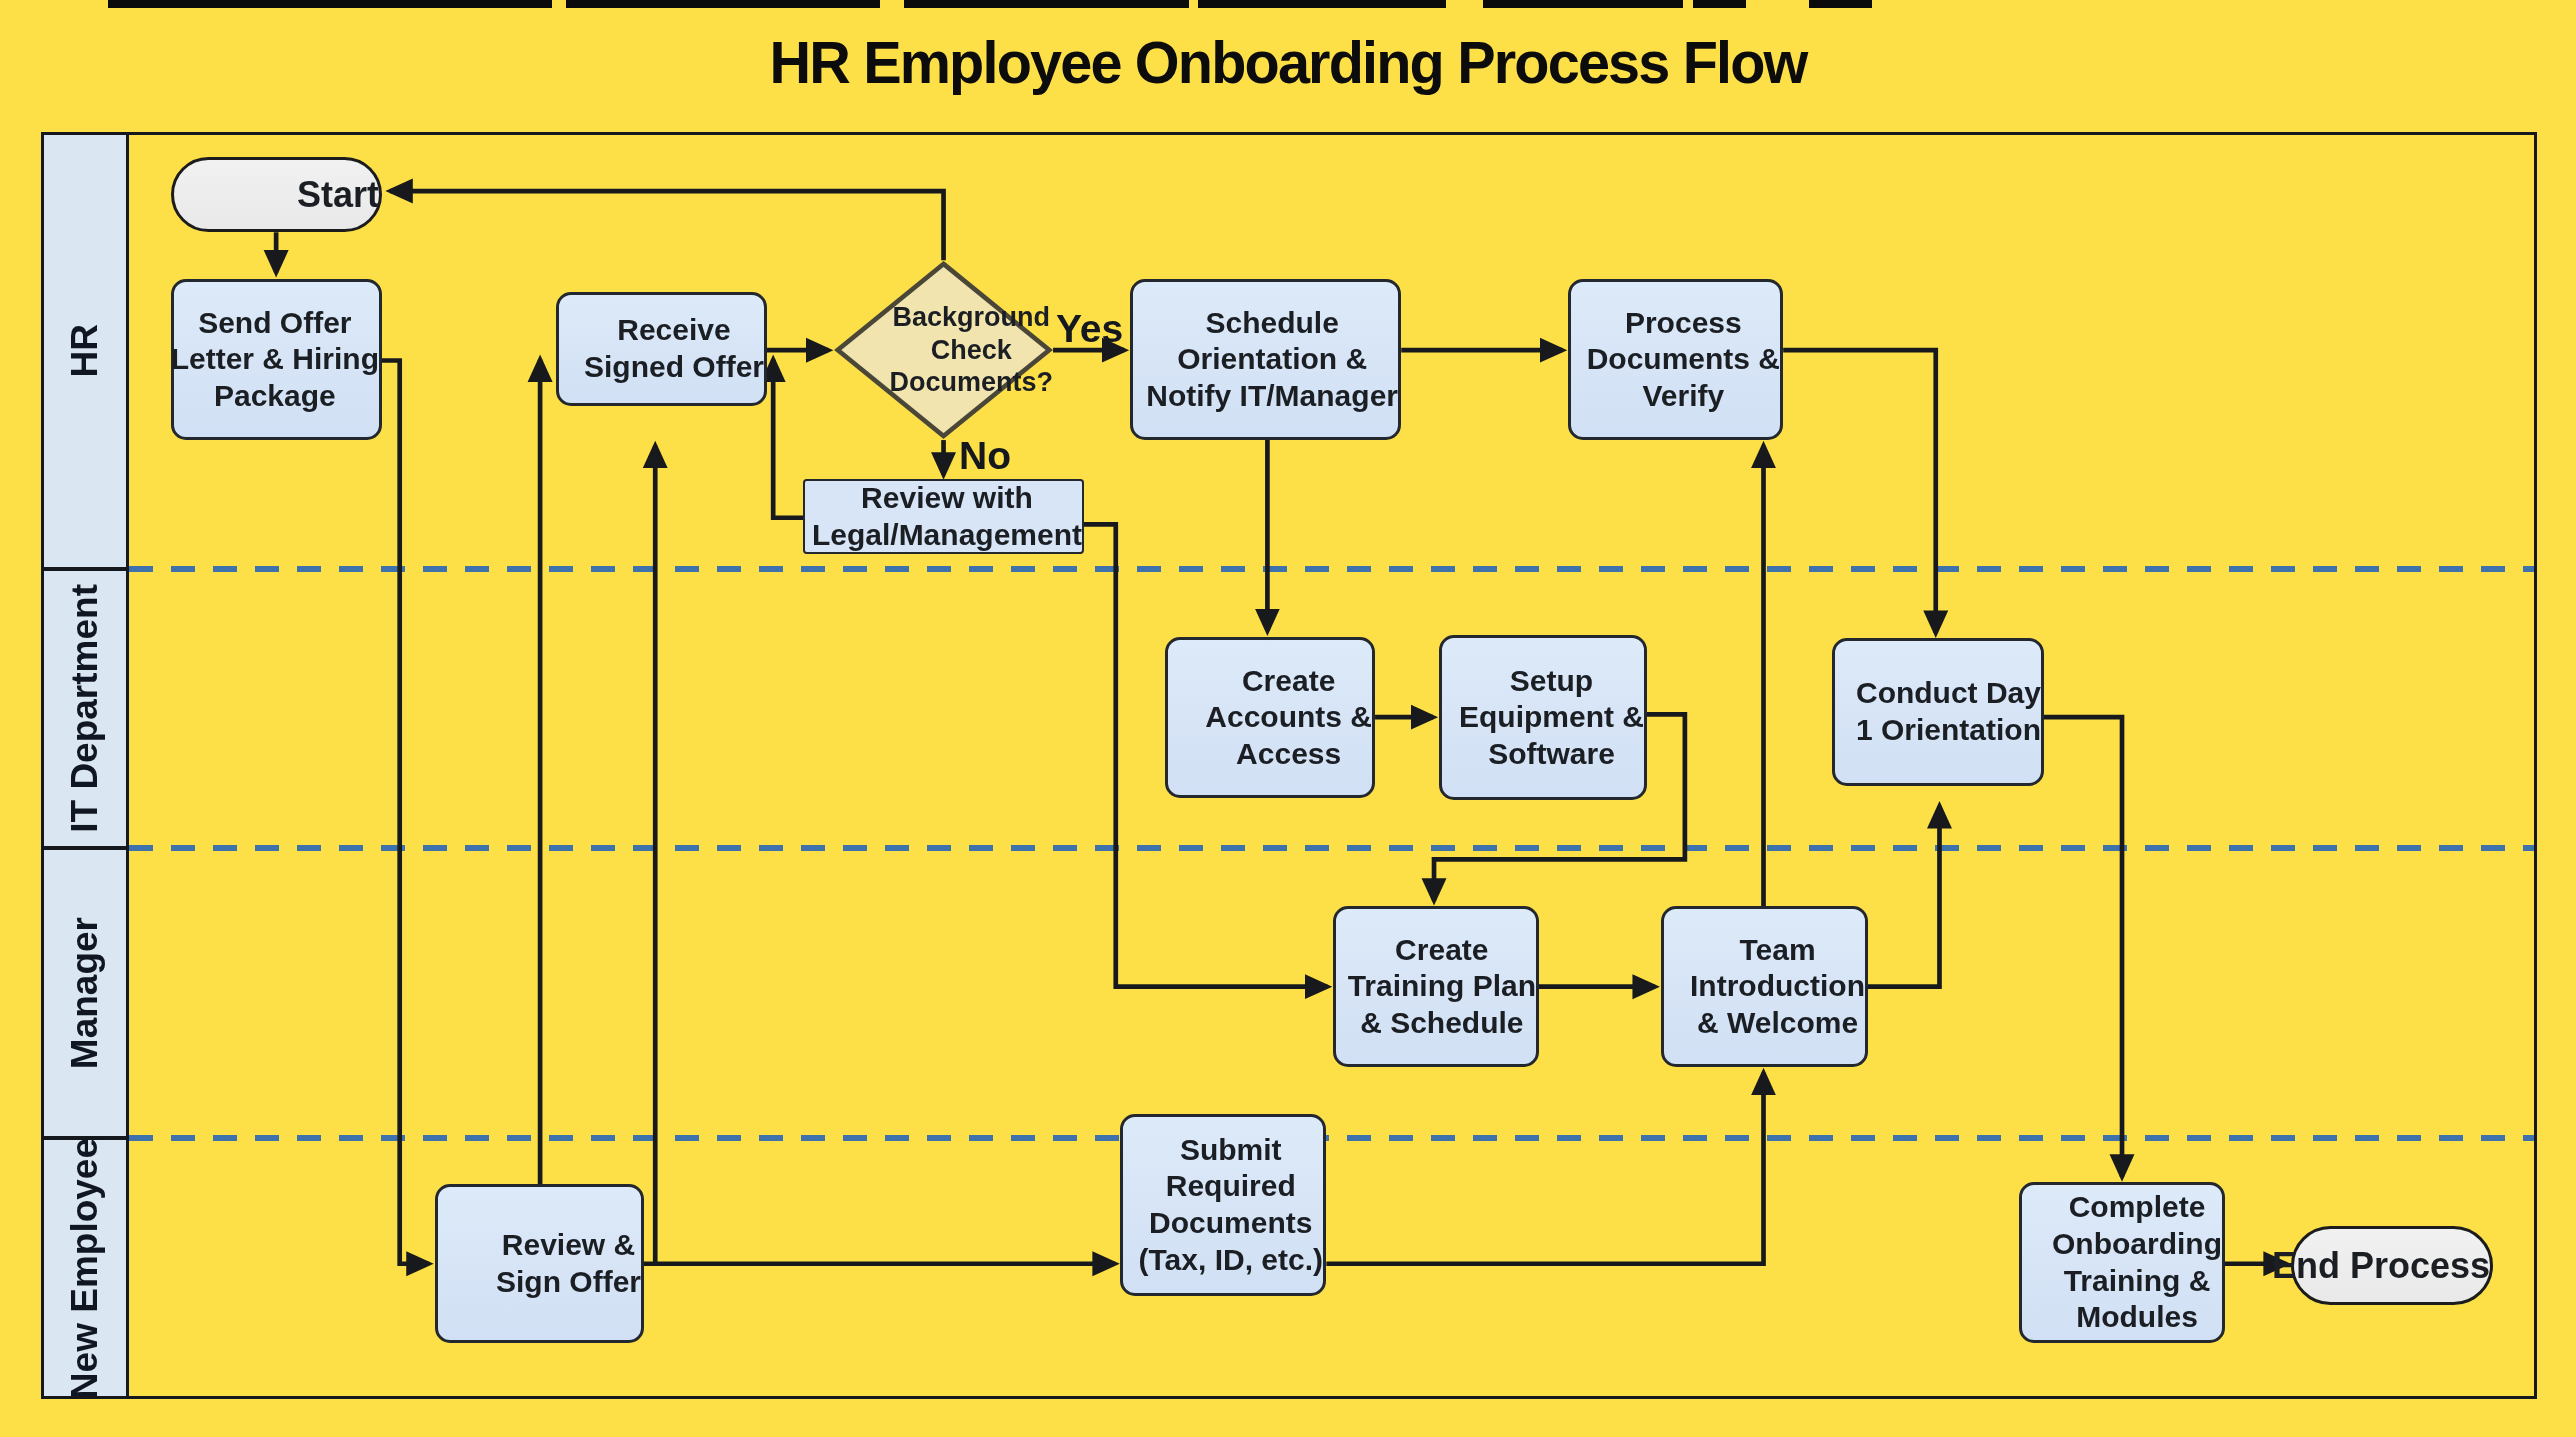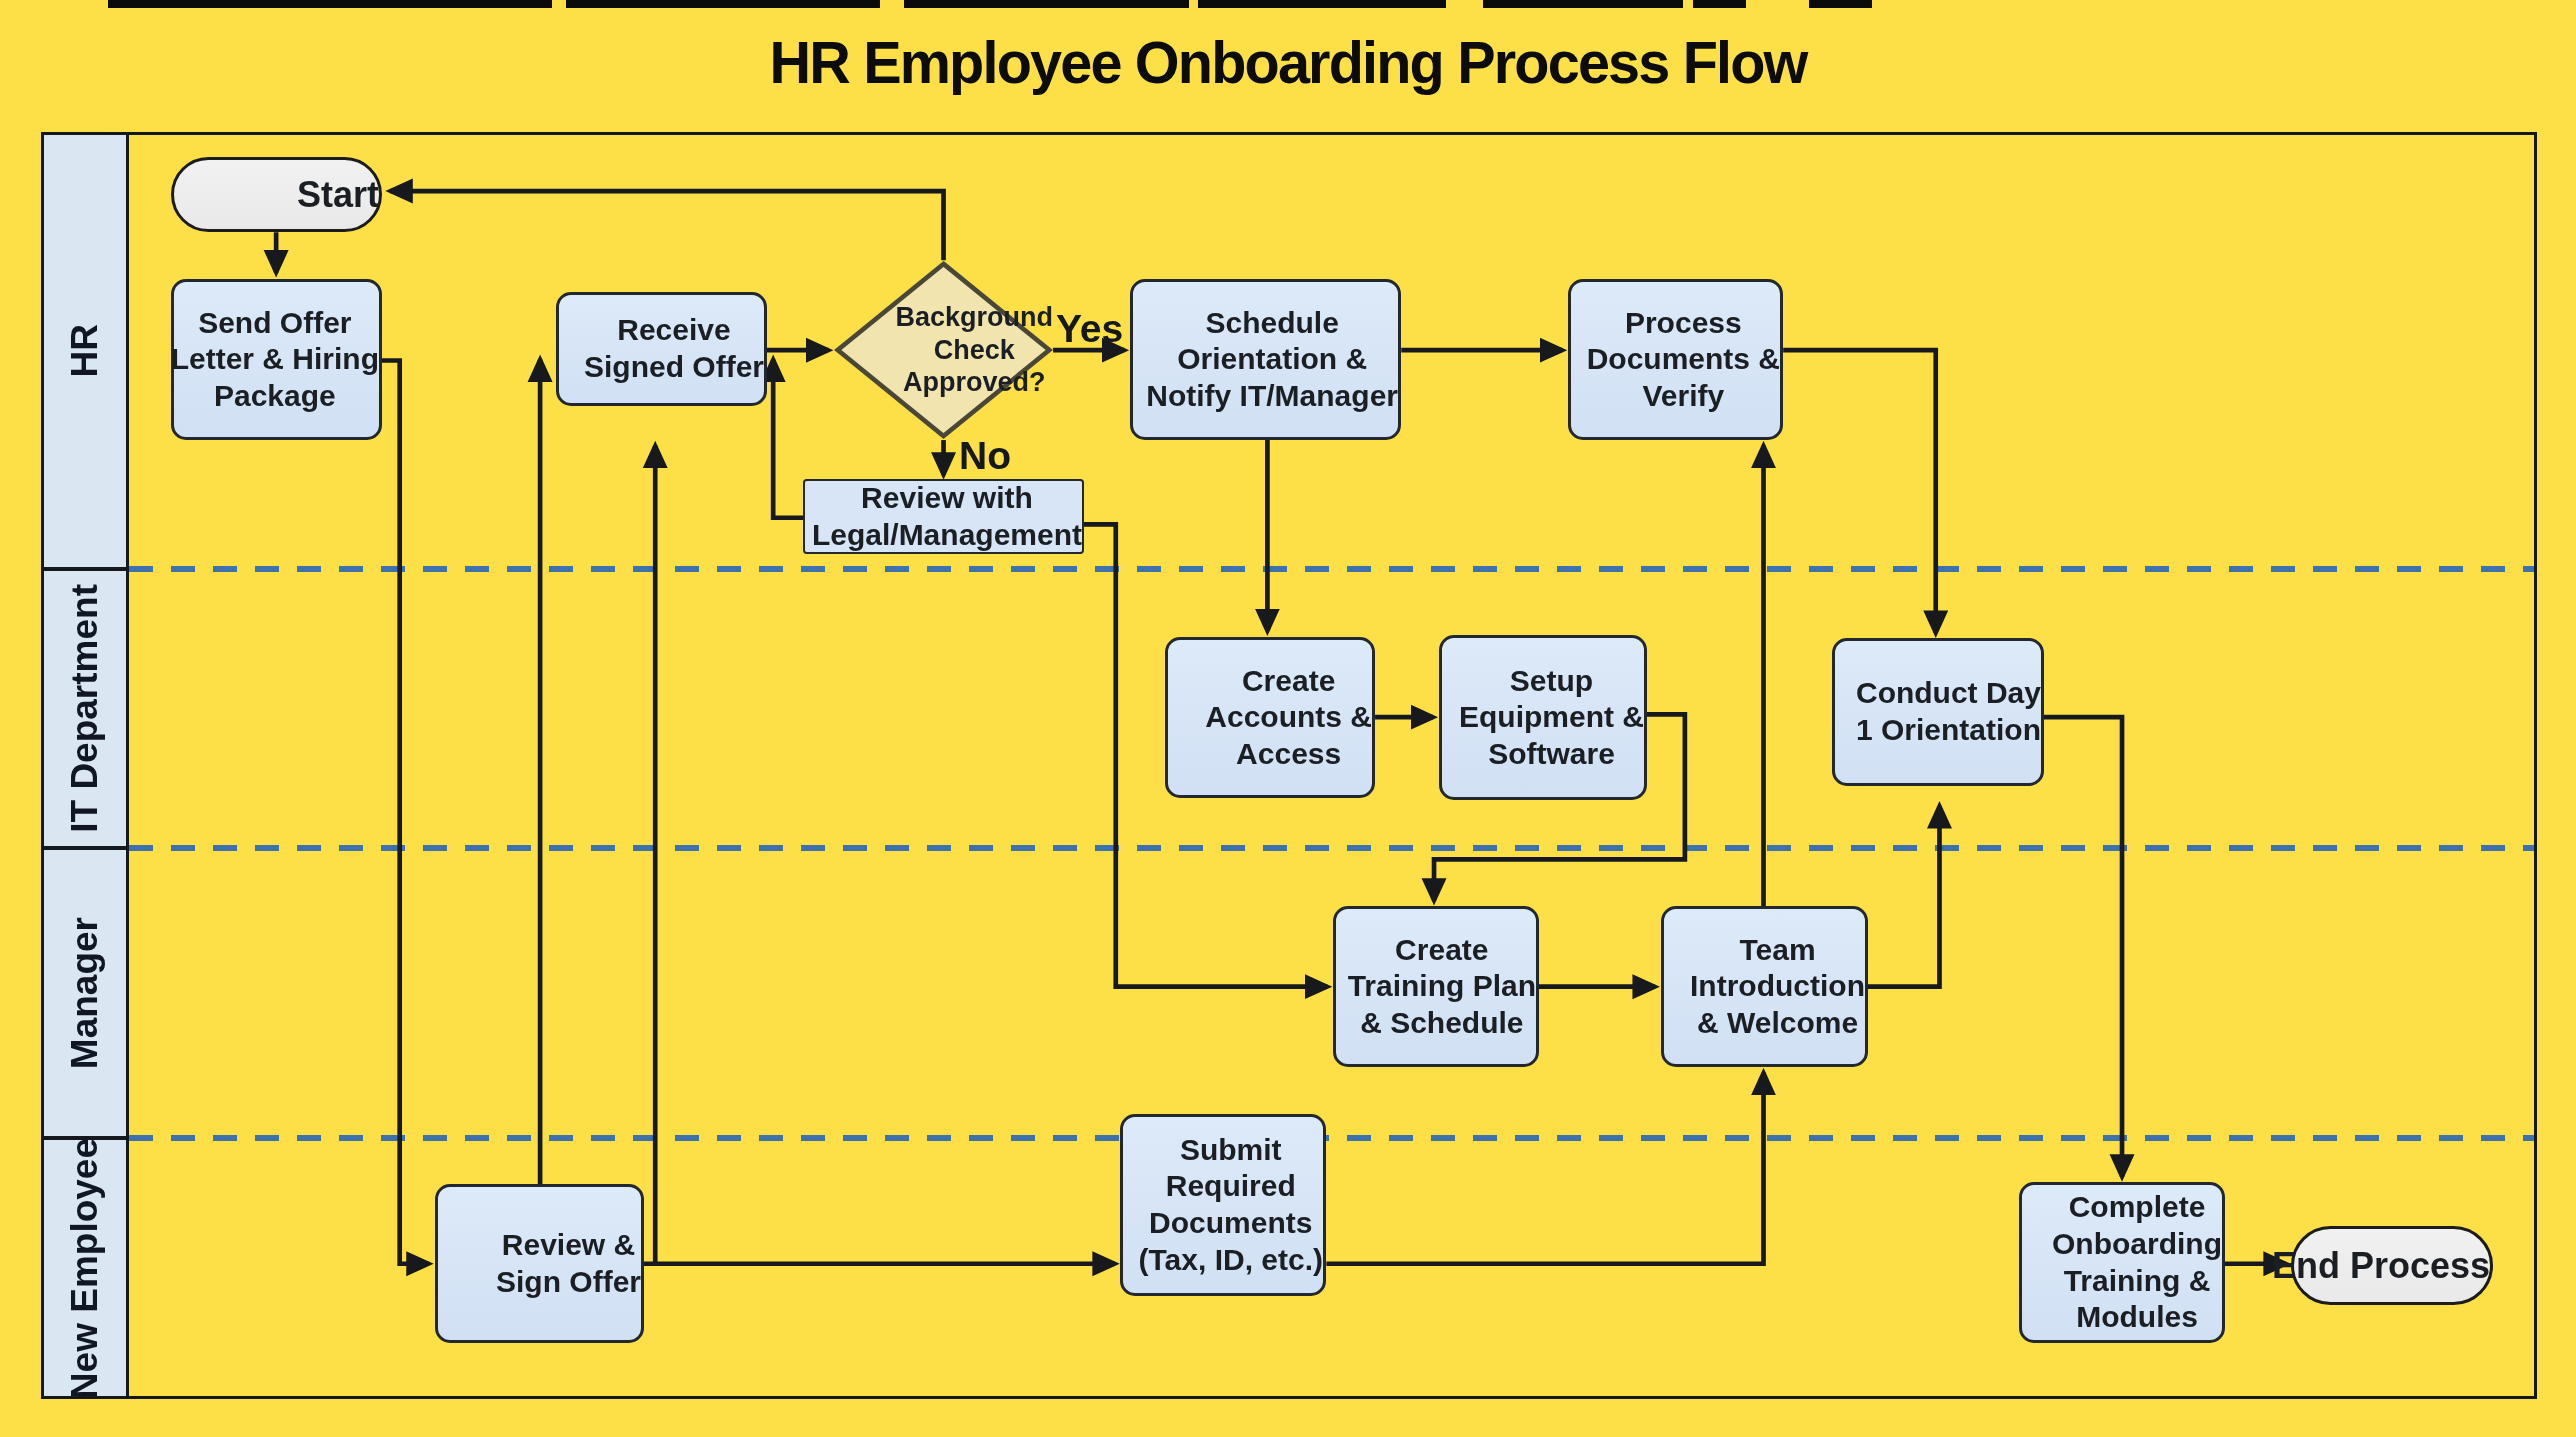--- a/index.html
+++ b/index.html
@@ -133,21 +133,21 @@
     <span class="node-label">Receive
 Signed Offer</span>
   </div>
 
   <div class="node decision-wrap" style="left:834px;top:260px;width:219px;height:180px;">
     <svg width="219" height="180" viewBox="0 0 234 192">
       <polygon points="117,4 230,96 117,188 4,96" fill="#f1e4ae" stroke="#4a4738" stroke-width="5"></polygon>
     </svg>
     <span class="node-label">Background
 Check
-Approved?</span>
+Documents?</span>
   </div>
 
   <div class="node proc" style="left:1130px;top:279px;width:271px;height:161px;">
     <span class="node-label">Schedule
 Orientation &amp;
 Notify IT/Manager</span>
   </div>
 
   <div class="node proc" style="left:1568px;top:279px;width:215px;height:161px;">
     <span class="node-label">Process

